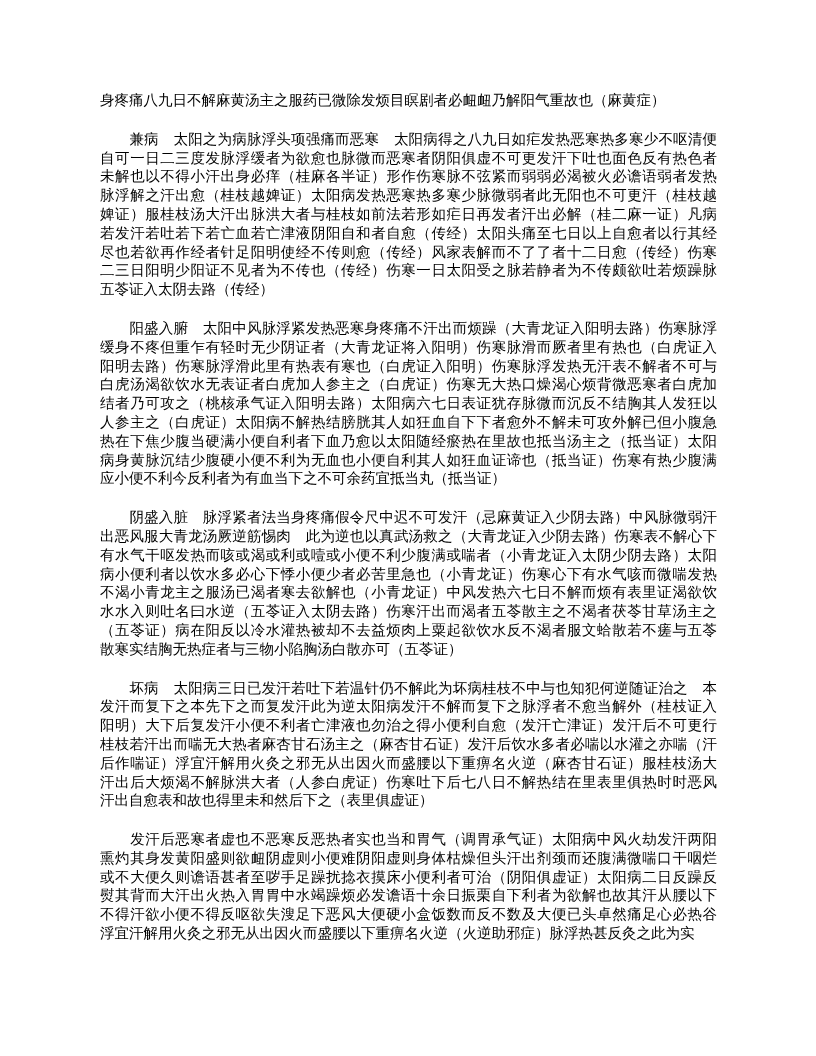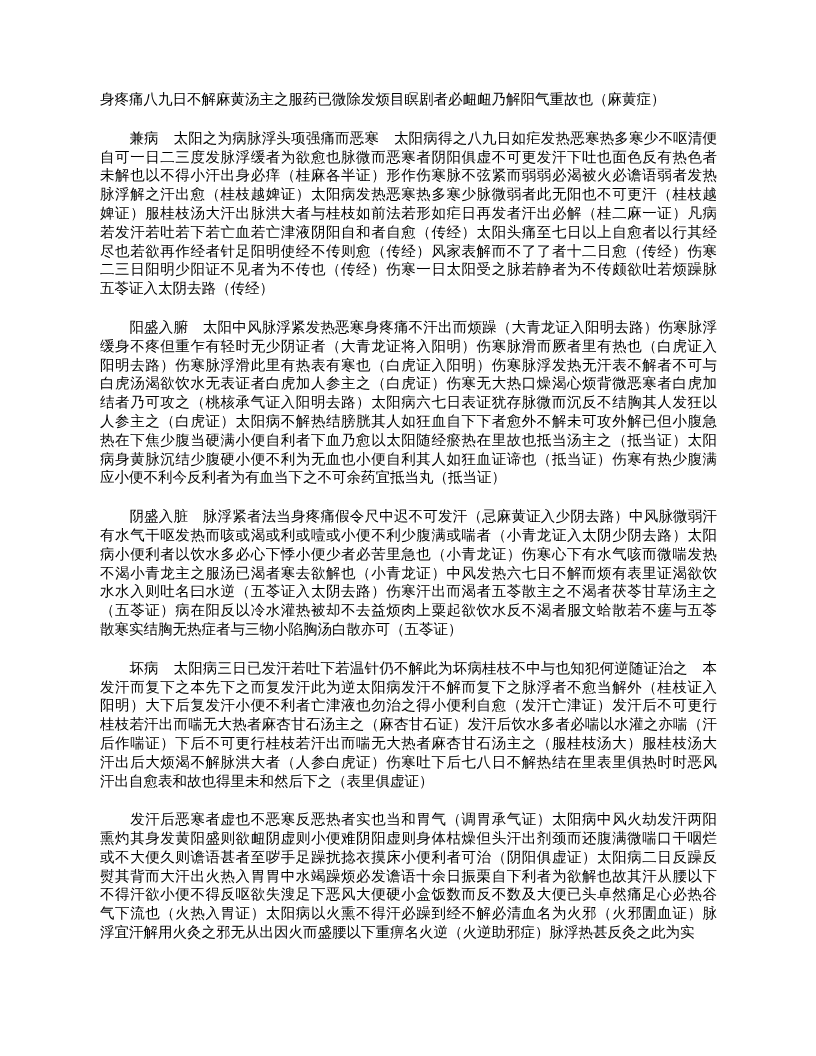--- a/index.html
+++ b/index.html
@@ -6,21 +6,21 @@
     margin: 0;
     padding: 0;
     background: #ffffff;
   }
   .page {
     position: relative;
     width: 816px;
     height: 956px;
     background: #ffffff;
     overflow: hidden;
-    font-family: Liberation Mono, monospace;
+    font-family: Liberation Sans, sans-serif;
   }
   .text-block {
     position: absolute;
     left: 100px;
     top: 91px;
     width: 617px;
     color: #000000;
     font-size: 14.5px;
     line-height: 18.8px;
     font-weight: 400;
@@ -67,39 +67,39 @@
         <div class="line">阳明去路）伤寒脉浮滑此里有热表有寒也（白虎证入阳明）伤寒脉浮发热无汗表不解者不可与</div>
         <div class="line">白虎汤渴欲饮水无表证者白虎加人参主之（白虎证）伤寒无大热口燥渴心烦背微恶寒者白虎加</div>
         <div class="line">结者乃可攻之（桃核承气证入阳明去路）太阳病六七日表证犹存脉微而沉反不结胸其人发狂以</div>
         <div class="line">人参主之（白虎证）太阳病不解热结膀胱其人如狂血自下下者愈外不解未可攻外解已但小腹急</div>
         <div class="line">热在下焦少腹当硬满小便自利者下血乃愈以太阳随经瘀热在里故也抵当汤主之（抵当证）太阳</div>
         <div class="line">病身黄脉沉结少腹硬小便不利为无血也小便自利其人如狂血证谛也（抵当证）伤寒有热少腹满</div>
         <div class="line last">应小便不利今反利者为有血当下之不可余药宜抵当丸（抵当证）</div>
       </div>
     <div class="paragraph">
         <div class="line">　　阴盛入脏　脉浮紧者法当身疼痛假令尺中迟不可发汗（忌麻黄证入少阴去路）中风脉微弱汗</div>
+        <div class="line">出恶风服大青龙汤厥逆筋惕肉　此为逆也以真武汤救之（大青龙证入少阴去路）伤寒表不解心下</div>
         <div class="line">有水气干呕发热而咳或渴或利或噎或小便不利少腹满或喘者（小青龙证入太阴少阴去路）太阳</div>
         <div class="line">病小便利者以饮水多必心下悸小便少者必苦里急也（小青龙证）伤寒心下有水气咳而微喘发热</div>
         <div class="line">不渴小青龙主之服汤已渴者寒去欲解也（小青龙证）中风发热六七日不解而烦有表里证渴欲饮</div>
         <div class="line">水水入则吐名曰水逆（五苓证入太阴去路）伤寒汗出而渴者五苓散主之不渴者茯苓甘草汤主之</div>
         <div class="line">（五苓证）病在阳反以冷水灌热被却不去益烦肉上粟起欲饮水反不渴者服文蛤散若不瘥与五苓</div>
         <div class="line last">散寒实结胸无热症者与三物小陷胸汤白散亦可（五苓证）</div>
       </div>
     <div class="paragraph">
         <div class="line">　　坏病　太阳病三日已发汗若吐下若温针仍不解此为坏病桂枝不中与也知犯何逆随证治之　本</div>
         <div class="line">发汗而复下之本先下之而复发汗此为逆太阳病发汗不解而复下之脉浮者不愈当解外（桂枝证入</div>
         <div class="line">阳明）大下后复发汗小便不利者亡津液也勿治之得小便利自愈（发汗亡津证）发汗后不可更行</div>
         <div class="line">桂枝若汗出而喘无大热者麻杏甘石汤主之（麻杏甘石证）发汗后饮水多者必喘以水灌之亦喘（汗</div>
-        <div class="line">后作喘证）下后不可更行桂枝若汗出而喘无大热者麻杏甘石汤主之（服桂枝汤大）服桂枝汤大</div>
+        <div class="line">后作喘证）浮宜汗解用火灸之邪无从出因火而盛腰以下重痹名火逆（麻杏甘石证）服桂枝汤大</div>
         <div class="line">汗出后大烦渴不解脉洪大者（人参白虎证）伤寒吐下后七八日不解热结在里表里俱热时时恶风</div>
         <div class="line last">汗出自愈表和故也得里未和然后下之（表里俱虚证）</div>
       </div>
     <div class="paragraph">
         <div class="line">　　发汗后恶寒者虚也不恶寒反恶热者实也当和胃气（调胃承气证）太阳病中风火劫发汗两阳</div>
         <div class="line">熏灼其身发黄阳盛则欲衄阴虚则小便难阴阳虚则身体枯燥但头汗出剂颈而还腹满微喘口干咽烂</div>
         <div class="line">或不大便久则谵语甚者至哕手足躁扰捻衣摸床小便利者可治（阴阳俱虚证）太阳病二日反躁反</div>
         <div class="line">熨其背而大汗出火热入胃胃中水竭躁烦必发谵语十余日振栗自下利者为欲解也故其汗从腰以下</div>
         <div class="line">不得汗欲小便不得反呕欲失溲足下恶风大便硬小盒饭数而反不数及大便已头卓然痛足心必热谷</div>
-        <div class="line">气下流也（火热入胃证）太阳病以火熏不得汗必躁到经不解必清血名为火邪（火邪圊血证）脉</div>
         <div class="line last">浮宜汗解用火灸之邪无从出因火而盛腰以下重痹名火逆（火逆助邪症）脉浮热甚反灸之此为实</div>
       </div>
   </div>
 </div>
 
 </body></html>

